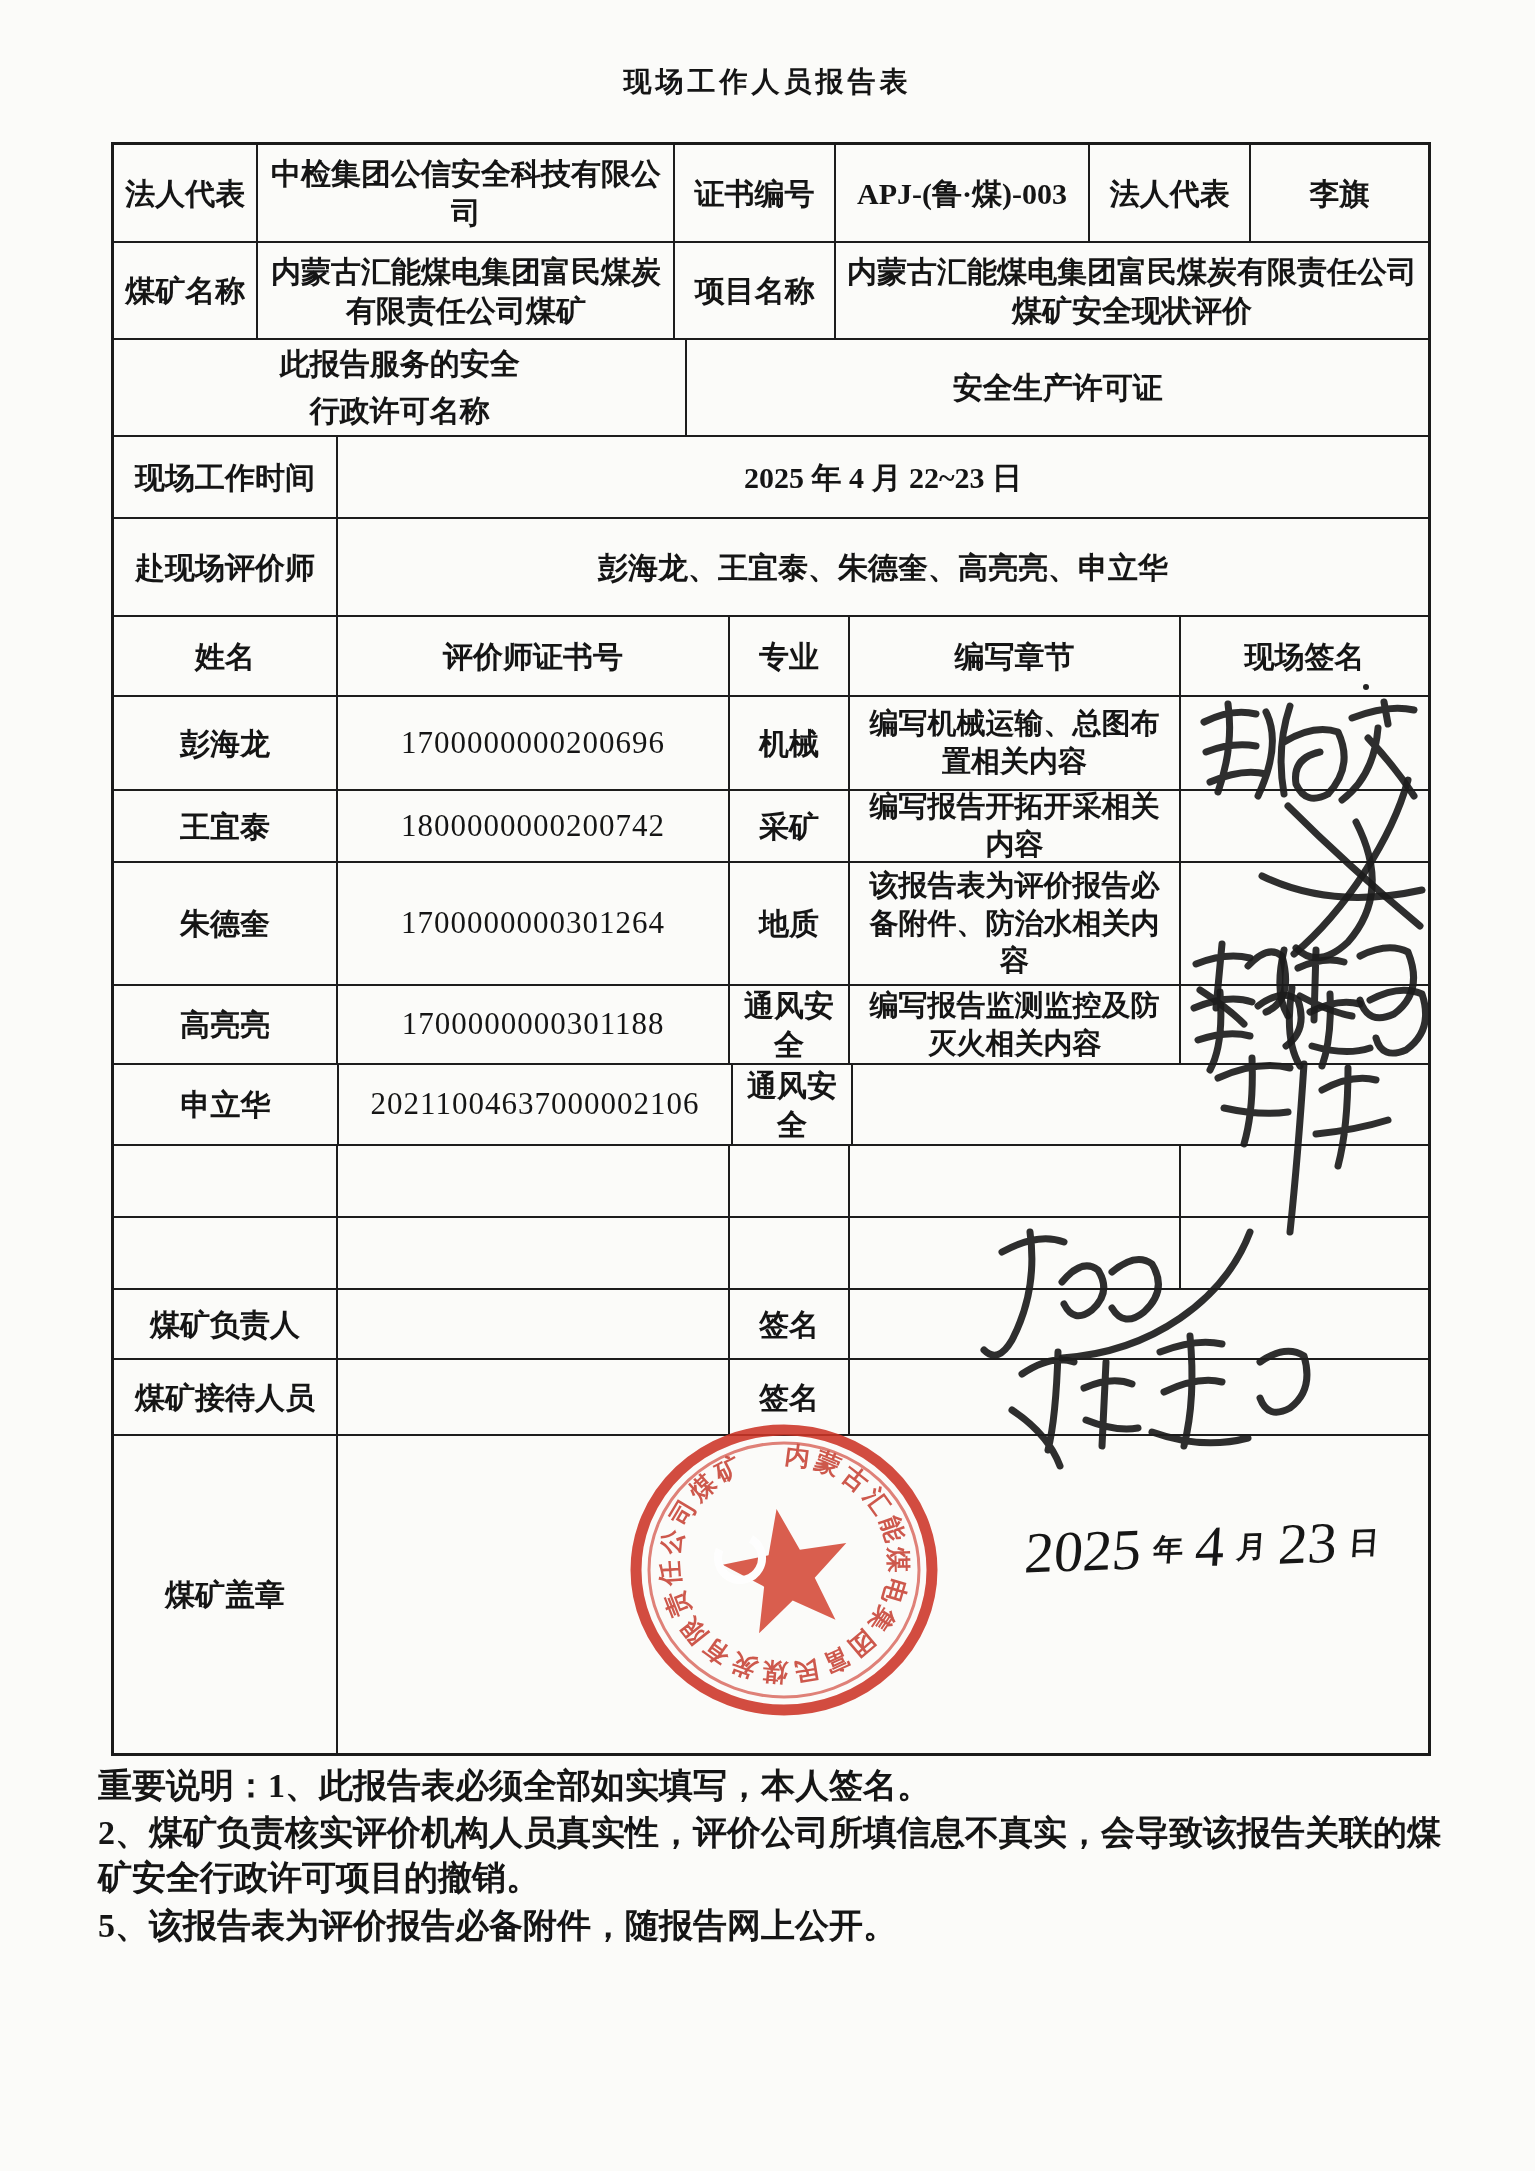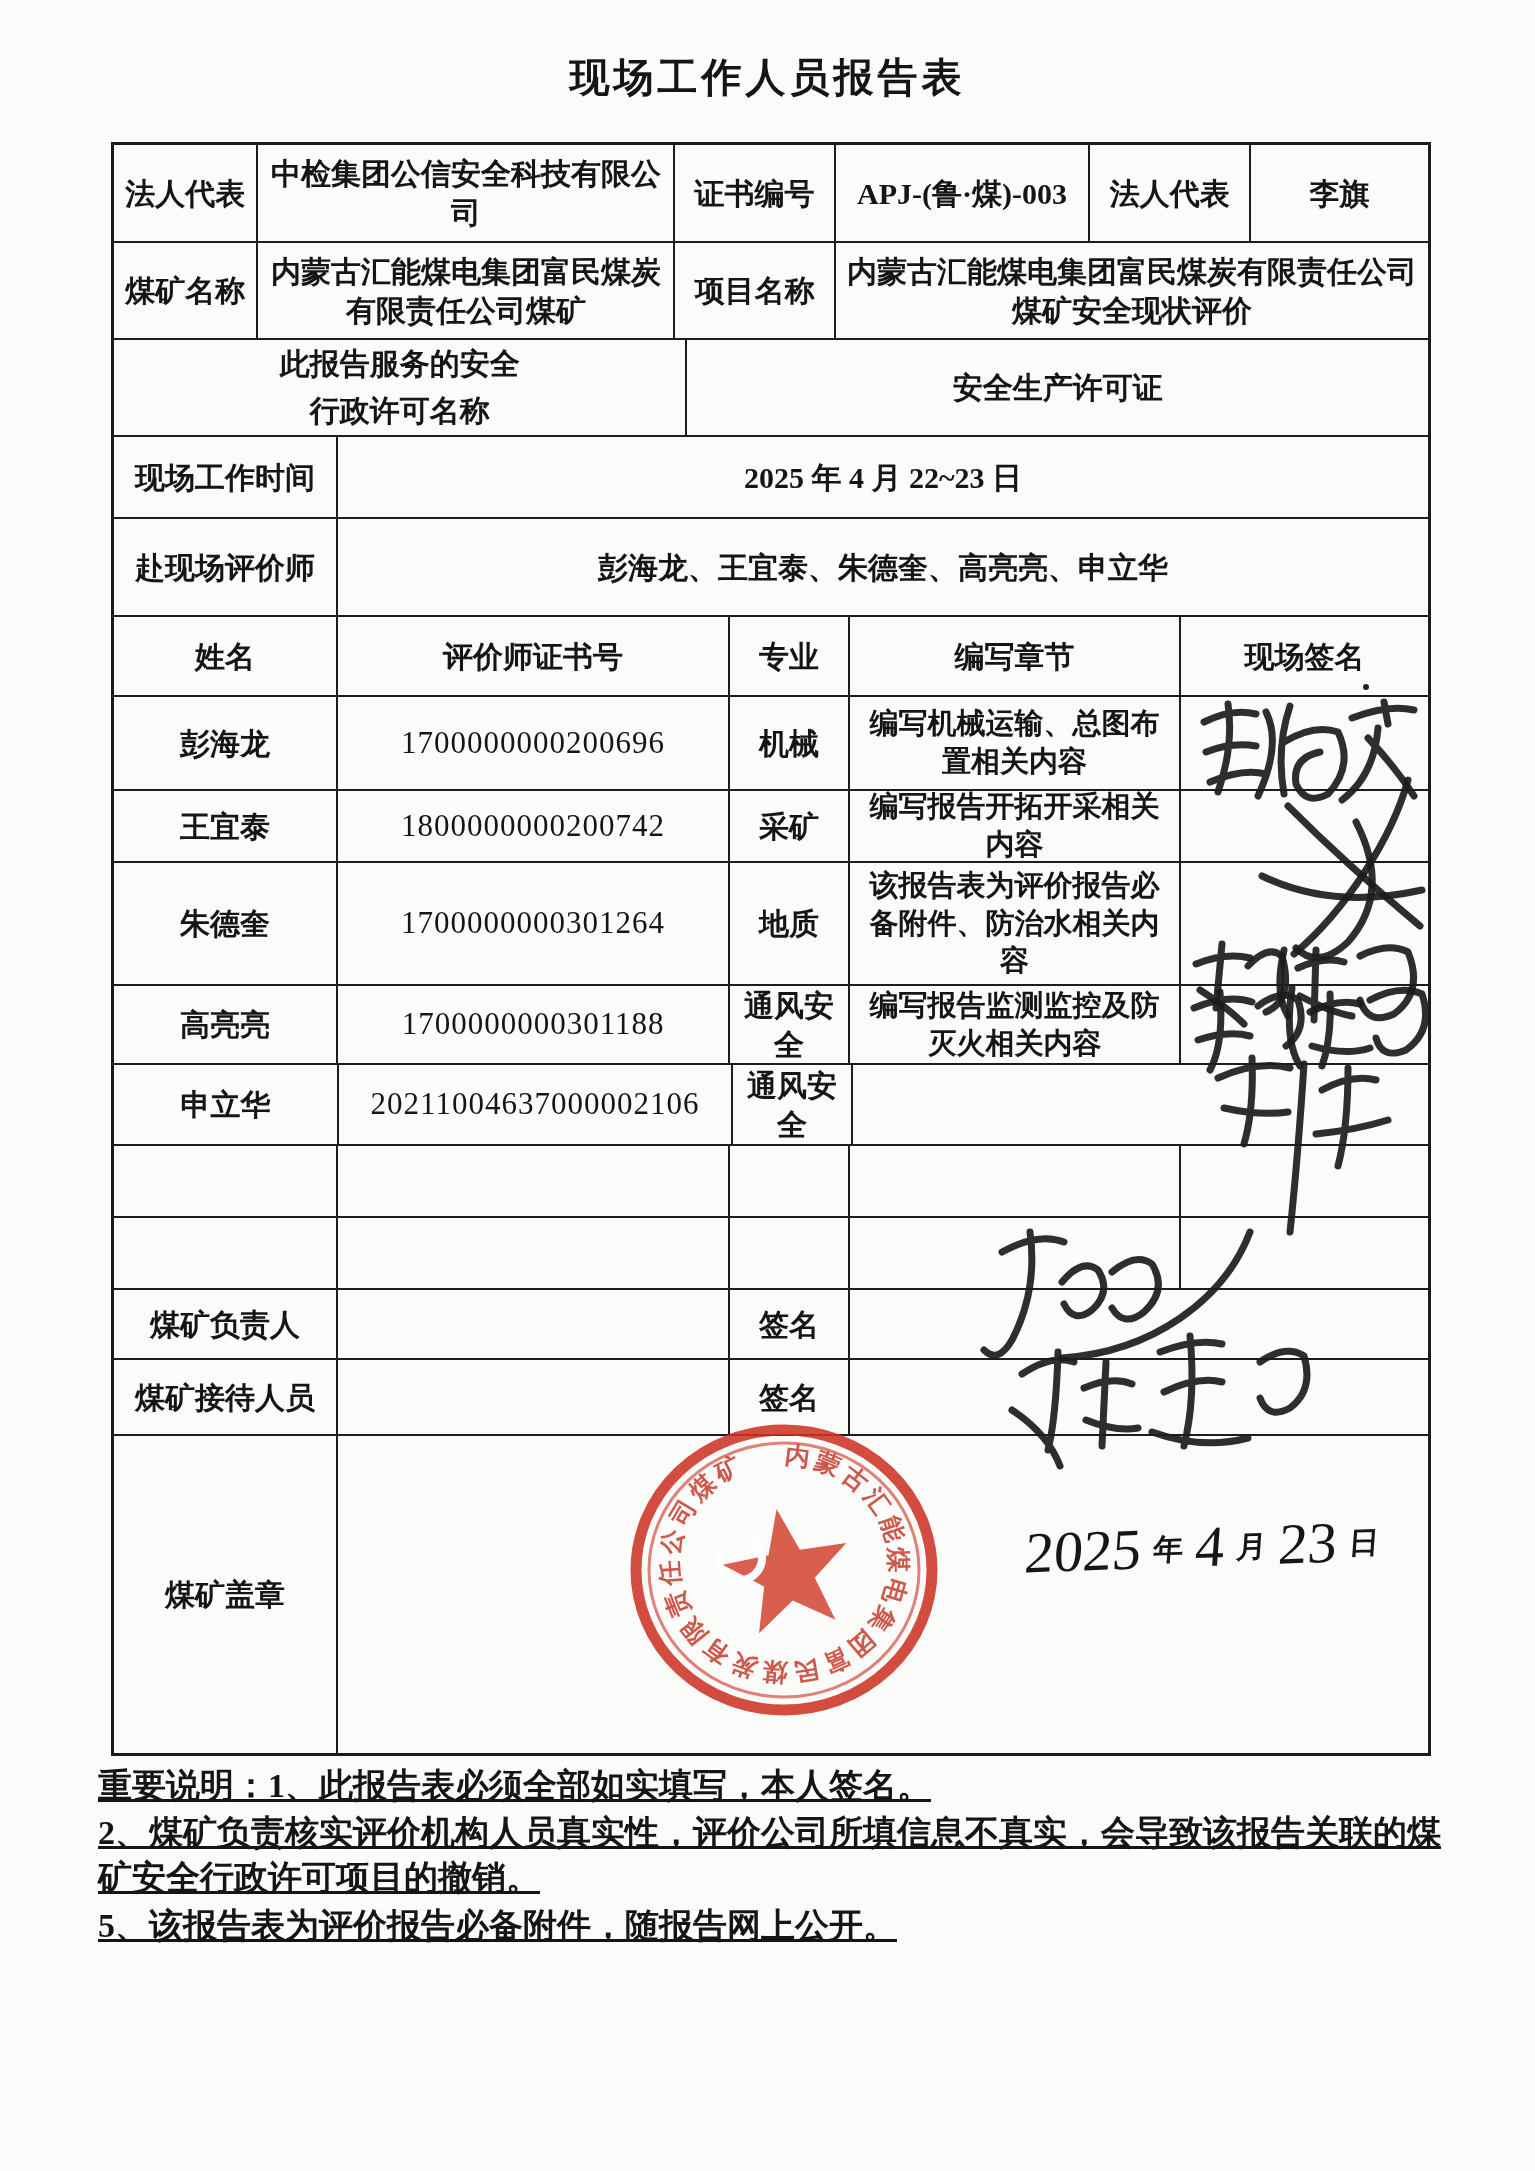--- a/index.html
+++ b/index.html
@@ -5,22 +5,22 @@
   html,body{margin:0;padding:0;}
   body{
     width:1535px;height:2171px;
     background:#fbfbf9;
     font-family:"Liberation Serif","DejaVu Serif",serif;
     color:#151515;
     overflow:hidden;
   }
   .page{position:relative;width:1535px;height:2171px;}
   .title{
-    position:absolute;top:50px;left:0;width:1535px;
-    text-align:center;font-size:40px;font-weight:700;letter-spacing:4px;
+    position:absolute;top:63px;left:0;width:1535px;
+    text-align:center;font-size:28px;font-weight:700;letter-spacing:4px;
   }
   .formtable{
     position:absolute;left:111px;top:142px;width:1320px;
     border:3px solid #1b1b1b;box-sizing:border-box;
     background:transparent;
   }
   .row{display:flex;border-bottom:2px solid #1d1d1d;box-sizing:border-box;}
   .row:last-child{border-bottom:none;}
   .cell{
     box-sizing:border-box;border-right:2px solid #1d1d1d;
@@ -28,21 +28,21 @@
     text-align:center;padding:4px 10px;font-size:30px;font-weight:700;
     line-height:1.3;overflow:hidden;
   }
   .cell:last-child{border-right:none;}
   .cell.left{align-items:flex-start;text-align:center;justify-content:center;}
   .cell.num{font-weight:400;font-size:31px;letter-spacing:1px;}
   .cell.chapters{font-size:29px;padding:6px 10px;line-height:1.3;}
   .lic{line-height:1.55;}
   .notes{
     position:absolute;left:98px;top:1763px;width:1345px;
-    font-size:34px;font-weight:700;line-height:1.33;text-decoration:underline;
+    font-size:34px;font-weight:700;line-height:1.33;
   }
   .notes p{margin:0 0 2px 0;}
   .overlay{position:absolute;left:0;top:0;width:1535px;height:2171px;pointer-events:none;}
   .ink{fill:none;stroke:#1c1c1c;stroke-width:7;stroke-linecap:round;stroke-linejoin:round;opacity:.92;}
   .date-hand{
     position:absolute;left:1022px;top:1512px;width:430px;height:170px;
     color:#161616;white-space:nowrap;transform:skewX(-6deg) rotate(-2deg);
   }
   .date-hand span{display:inline-block;vertical-align:baseline;}
   .d-big{font-size:58px;font-weight:400;}

